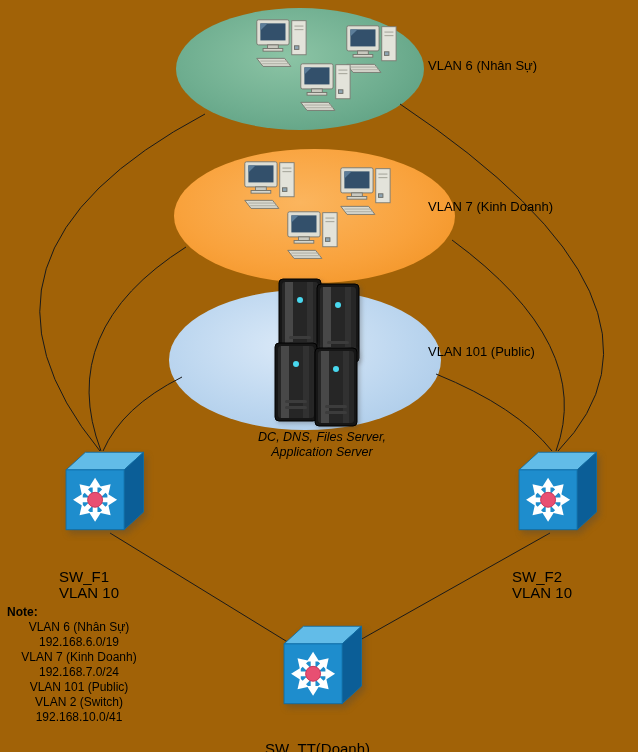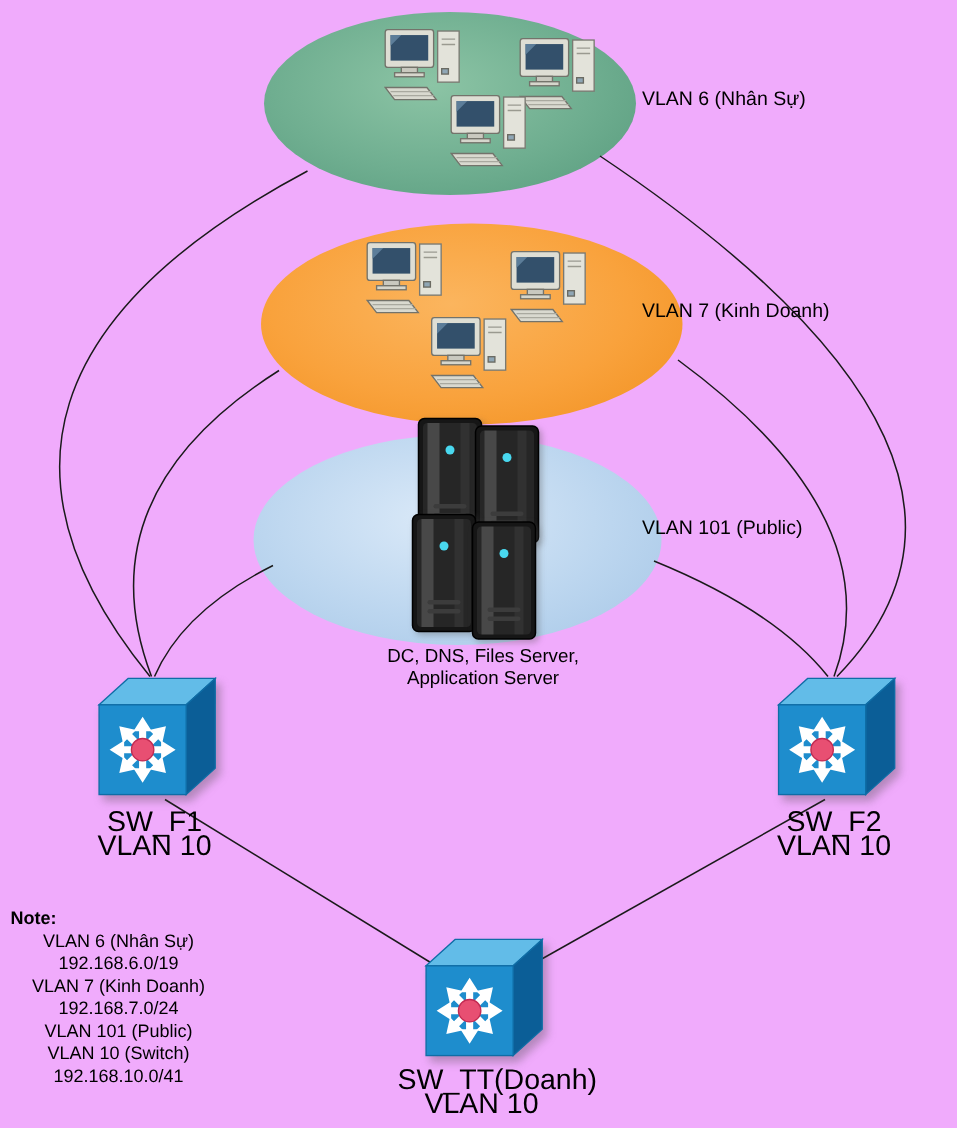--- a/index.html
+++ b/index.html
@@ -1,38 +1,38 @@
 <!DOCTYPE html>
 <html><head>
 <meta charset="utf-8">
 <style>
   * { margin:0; padding:0; box-sizing:border-box; }
   html,body { background:#ffffff; }
   body { font-family:"Liberation Sans", sans-serif; color:#000; }
-  #canvas { position:relative; width:638px; height:752px; background:#f0abfc; overflow:hidden; }
+  #canvas { position:relative; width:638px; height:752px; background:#a16207; overflow:hidden; }
 
   .ellipse { position:absolute; border-radius:50%; z-index:1; }
   #ellipse-vlan6  { left:176px; top:8px;   width:248px; height:122px;
                     background: radial-gradient(ellipse at 45% 40%, #8cc4a5 0%, #6fae90 55%, #569a7c 100%); }
   #ellipse-vlan7  { left:174px; top:149px; width:281px; height:134px;
                     background: radial-gradient(ellipse at 45% 40%, #fbb55e 0%, #f9a23c 55%, #f08f1e 100%); }
   #ellipse-vlan101{ left:169px; top:290px; width:272px; height:140px;
                     background: radial-gradient(ellipse at 45% 40%, #dae9f8 0%, #bcd6ef 55%, #a5c6e6 100%); }
 
   #wires { position:absolute; left:0; top:0; width:638px; height:752px; z-index:2; }
 
   .icon { position:absolute; z-index:3; }
   .pc   { width:58px; height:52px; }
   .server { width:46px; height:80px; filter:drop-shadow(2px 2px 2px rgba(80,80,80,.35)); }
   .switch { width:88px; height:88px; filter:drop-shadow(3px 4px 3px rgba(70,70,70,.35)); }
 
   .label { position:absolute; z-index:4; color:#000; }
   .vlan-label { font-size:13px; white-space:nowrap; }
-  .sw-label { font-size:19px; text-align:center; line-height:16px; }
-  .caption { font-size:12.5px; text-align:center; line-height:15px; }
+  .sw-label { font-size:15px; line-height:16px;margin-top:28px; }
+  .caption { font-size:12.5px; text-align:center; line-height:15px;font-style:italic; }
 
   #note { position:absolute; left:5px; top:605px; width:148px; z-index:4; font-size:12px; line-height:15px; }
   #note .note-title { font-weight:bold; text-align:left; padding-left:2px; }
   #note .note-line { text-align:center; }
 
   .defs-hidden { position:absolute; width:0; height:0; overflow:hidden; }
 </style>
 </head>
 <body>
 
@@ -161,17 +161,17 @@
     <div>VLAN 10</div>
   </div>
 
   <div id="note">
     <div class="note-title">Note:</div>
     <div class="note-line">VLAN 6 (Nhân Sự)</div>
     <div class="note-line">192.168.6.0/19</div>
     <div class="note-line">VLAN 7 (Kinh Doanh)</div>
     <div class="note-line">192.168.7.0/24</div>
     <div class="note-line">VLAN 101 (Public)</div>
-    <div class="note-line">VLAN 10 (Switch)</div>
+    <div class="note-line">VLAN 2 (Switch)</div>
     <div class="note-line">192.168.10.0/41</div>
   </div>
 
 </div>
 
 </body></html>

